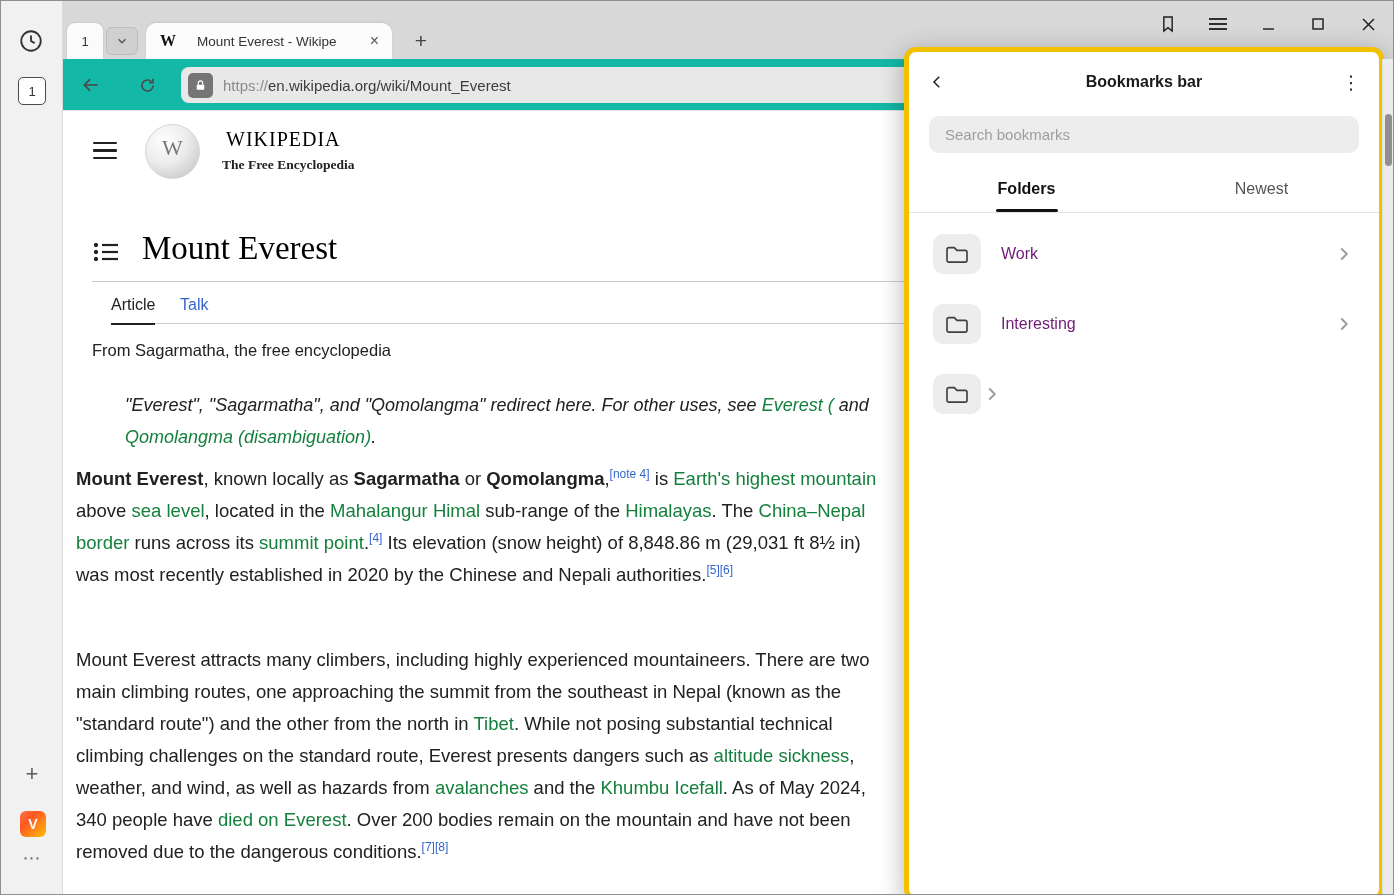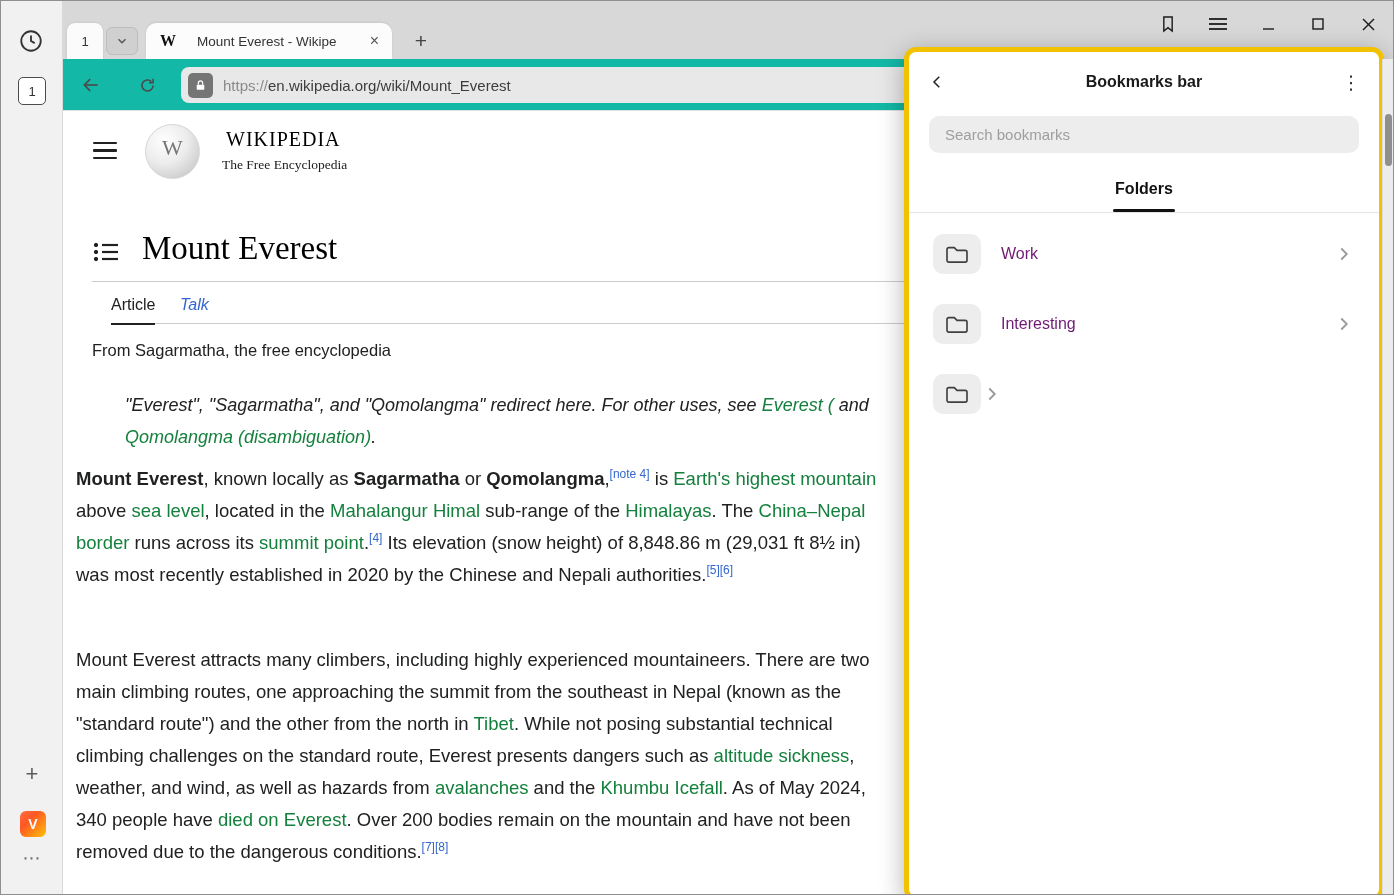--- a/index.html
+++ b/index.html
@@ -49,29 +49,29 @@
   
   .content { position:absolute; left:62px; top:110px; right:0; bottom:0; background:#fff; color:#202122; overflow:hidden; }
   .wiki-menu { position:absolute; left:30px; top:31px; width:24px; height:18px; cursor:pointer; }
   .wiki-menu i { display:block; height:2.4px; background:#202122; margin-bottom:5px; border-radius:1px; }
   .wiki-logo { position:absolute; left:82px; top:13px; width:55px; height:55px; border-radius:50%;
     background:radial-gradient(circle at 35% 30%, #ffffff 0%, #ececec 45%, #cfcfcf 78%, #b5b5b5 100%);
     border:1px solid #d6d6d6; }
   .wiki-logo::after { content:"W"; position:absolute; left:0; top:10px; width:100%; text-align:center;
     font-family:"Liberation Serif", serif; font-size:22px; color:#777; }
   .wordmark { position:absolute; left:163px; top:17px; font-family:"Liberation Serif", serif; font-size:20px; letter-spacing:1px; color:#000; }
-  .wordmark-sub { position:absolute; left:159px; top:46px; font-family:"Liberation Serif", serif; font-size:13.5px; color:#202122; }
+  .wordmark-sub { position:absolute; left:159px; top:46px; font-family:"Liberation Serif", serif; font-size:13.5px; color:#202122;font-weight:bold; }
 
   .toc-icon { position:absolute; left:30px; top:130px; width:26px; height:24px; color:#202122; cursor:pointer; }
   .h1 { position:absolute; left:79px; top:119px; font-family:"Liberation Serif", serif; font-size:33px; font-weight:400; color:#000; }
   .rule1 { position:absolute; left:29px; top:170px; right:0; height:1px; background:#c8ccd1; }
   .pagetabs { position:absolute; left:29px; top:178px; right:0; height:35px; border-bottom:1px solid #c8ccd1;margin-left:19px; }
   .ptab { position:absolute; top:7px; font-size:16px; cursor:pointer; }
   .ptab-article { left:0; color:#202122; padding-bottom:9px; border-bottom:2px solid #202122; }
-  .ptab-talk { left:69px; color:#3366cc;font-style:italic; }
+  .ptab-talk { left:69px; color:#3366cc; }
   .fromline { position:absolute; left:29px; top:230px; font-size:16.5px; color:#202122; }
 
   .hatnote { position:absolute; left:62px; top:278px; width:810px; font-size:18px; line-height:32px; }
   .para { position:absolute; left:13px; width:802px; font-size:18.5px; line-height:32px; }
   .p1 { top:352px; }
   .p2 { top:533px; }
 
   .seg-b { font-weight:700; }
   .seg-i { font-style:italic; }
   .seg-l { color:#15803d; cursor:pointer; }
@@ -241,20 +241,21 @@
           </svg>
       </div>
       <div class="panel-title">Bookmarks bar</div>
       <div class="panel-kebab">⋮</div>
     </div>
     <div class="panel-search">
       <input type="text" placeholder="Search bookmarks" style="">
     </div>
     <div class="panel-tabs">
       <div class="panel-tab active">Folders</div>
+      <div class="panel-tab inactive">Newest</div>
     </div>
     <div class="panel-list">
       <div class="folder-row">
         <span class="folder-icon">
           <svg width="24" height="20" viewBox="0 0 26 22" fill="none" stroke="currentColor" stroke-width="1.8">
             <path d="M2 6a2 2 0 0 1 2-2h6l3 3h9a2 2 0 0 1 2 2v9a2 2 0 0 1-2 2H4a2 2 0 0 1-2-2z"></path>
           </svg>
         </span>
         <span class="folder-name">Work</span>
         <span class="folder-chevron">

